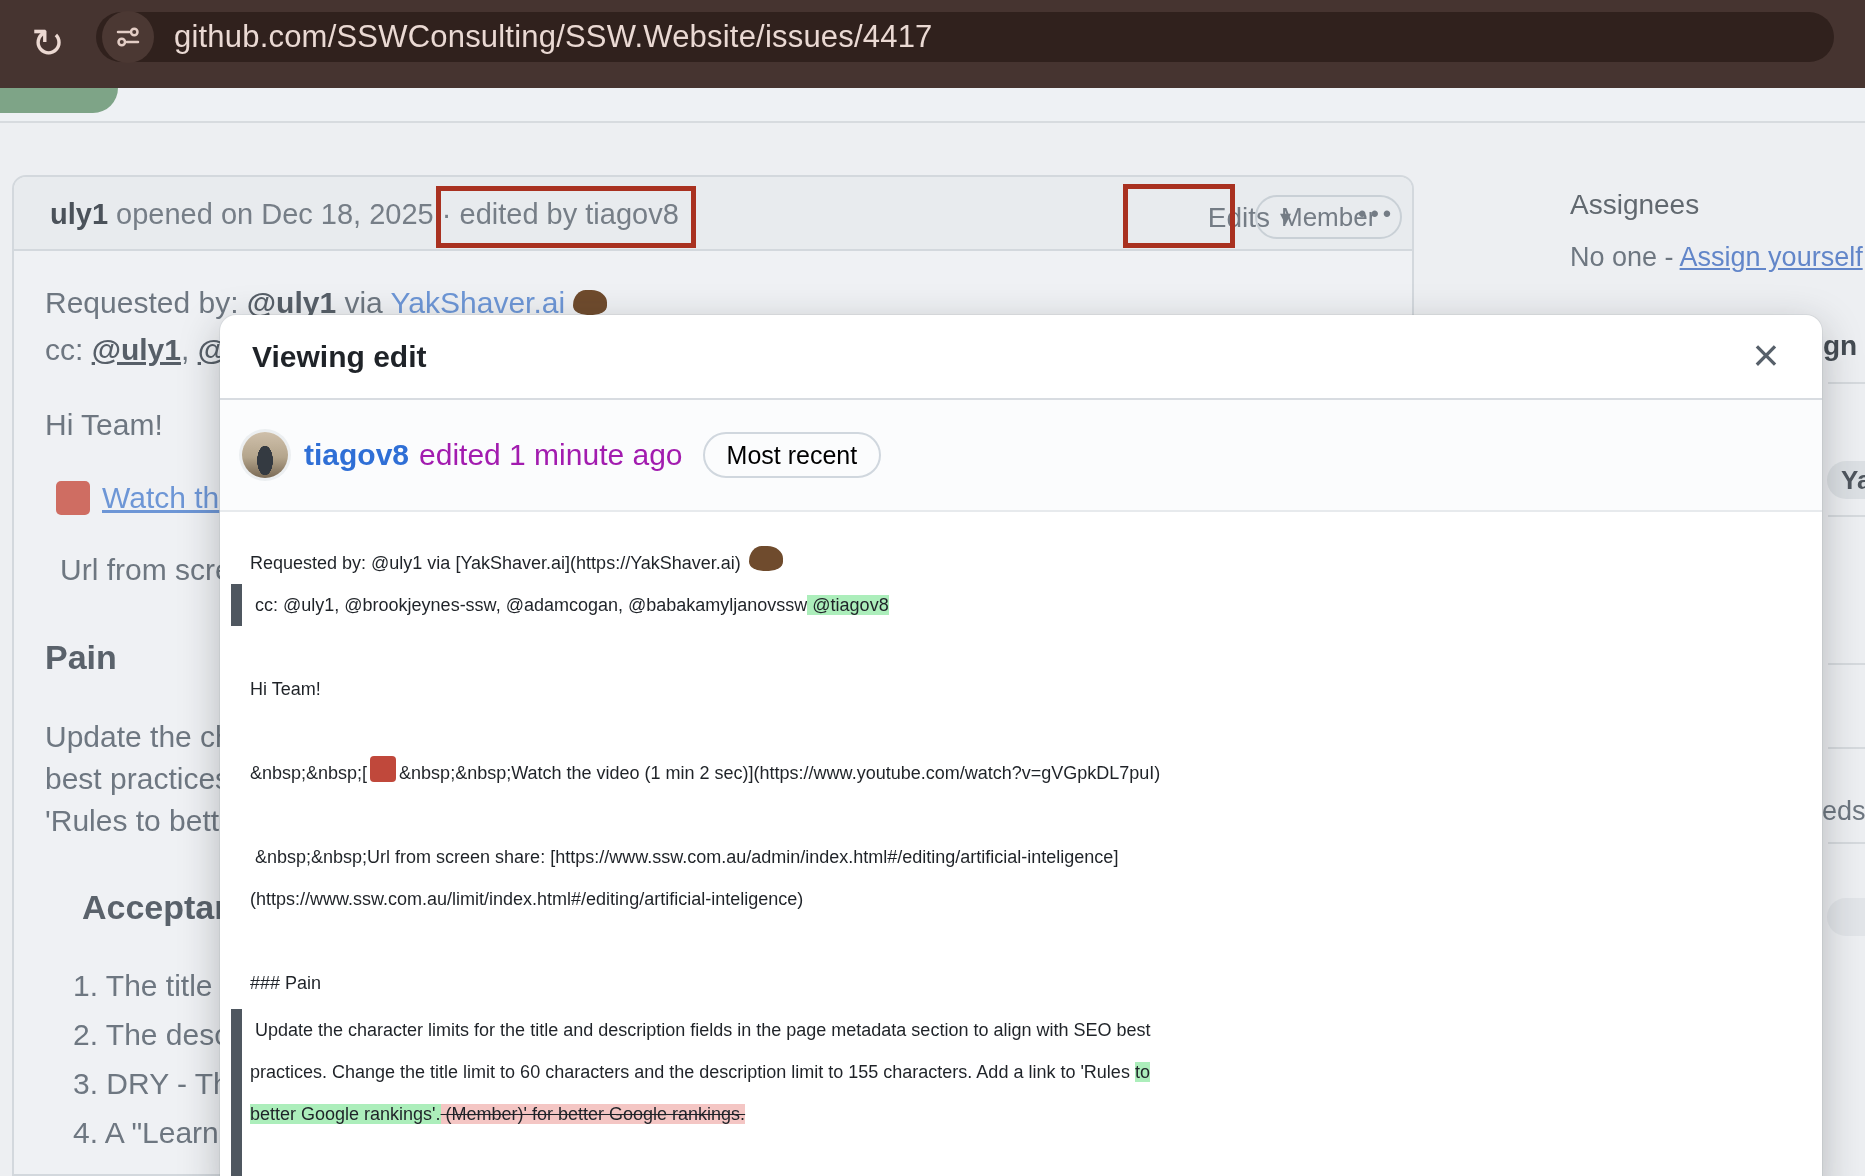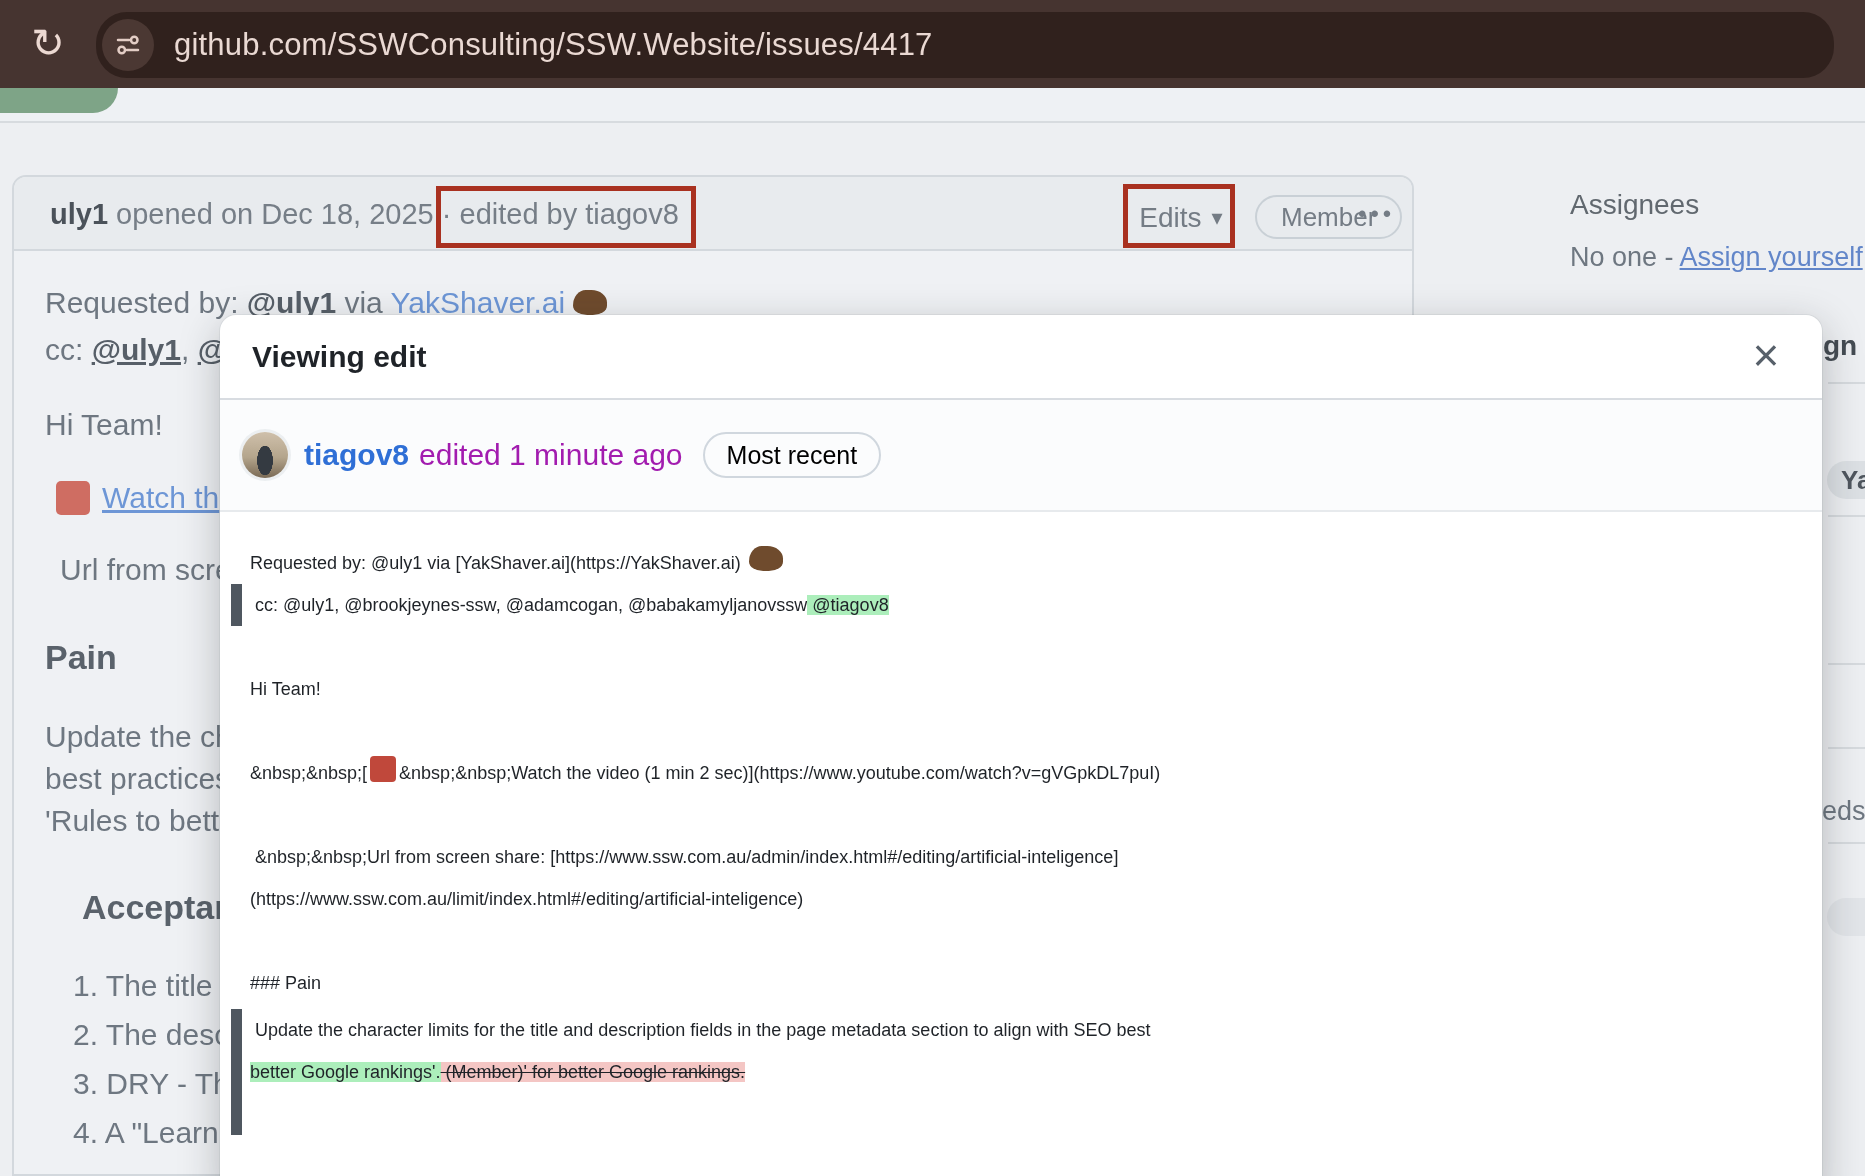--- a/index.html
+++ b/index.html
@@ -7,39 +7,39 @@
   .screen {
     position:relative; width:1865px; height:1176px; overflow:hidden;
     background:#edeff2;
     font-family:"Liberation Sans","DejaVu Sans",sans-serif;
     color:#6e7781;
   }
   
   .chrome { position:absolute; left:0; top:0; width:1865px; height:88px; background:#463430; z-index:3; }
   .reload { position:absolute; left:20px; top:10px; width:56px; height:66px;
     color:#ecd9d2; font-size:40px; display:flex; align-items:center; justify-content:center; cursor:pointer; }
-  .url-pill { position:absolute; left:96px; top:12px; width:1738px; height:66px; border-radius:31px;
+  .url-pill { position:absolute; left:96px; top:12px; width:1738px; height:50px; border-radius:31px;
     background:#30211d; display:flex; align-items:center; }
   .site-info { width:52px; height:52px; border-radius:50%; background:#4b3833; margin-left:6px;
     display:flex; align-items:center; justify-content:center; }
   .url-text { margin-left:20px; font-size:31px; color:#ead9d3; letter-spacing:0.2px; white-space:nowrap; }
   .green-sliver { position:absolute; left:0; top:88px; width:118px; height:25px;
     background:#7ea487; border-radius:0 0 26px 0; z-index:2; }
   .subbar { position:absolute; left:0; top:88px; width:1865px; height:35px;
     background:#eef1f4; border-bottom:2px solid #d7dbdf; z-index:1; }
   
   .card { position:absolute; left:12px; top:175px; width:1402px; height:1001px;
     background:#eff1f4; border:2px solid #d3d8dd; border-radius:14px 14px 0 0; }
   .card-header { position:relative; height:74px; background:#e8ebee;
     border-bottom:2px solid #d3d8dd; border-radius:12px 12px 0 0; }
   .header-line { position:absolute; left:36px; top:0; height:74px; display:flex; align-items:center;
     font-size:29px; color:#767e87; white-space:pre; }
   .author { font-weight:bold; color:#4b525a; }
-  .edits-btn { position:absolute; left:1111px; top:9px; width:112px; height:64px;
-    display:flex; align-items:center; justify-content:center; gap:10px;
+  .edits-btn { position:absolute; left:1165px; top:9px; width:112px; height:64px;
+    display:flex; align-items:center; justify-content:flex-end; gap:10px;
     color:#747c85; font-size:28px; cursor:pointer; }
   .caret { font-size:22px; }
   .member-pill { position:absolute; left:1241px; top:18px; height:44px; padding:0 24px;
     border:2px solid #c9d0d6; border-radius:22px; display:flex; align-items:center;
     color:#747c85; font-size:26px; }
   .kebab { position:absolute; left:1344px; top:14px; height:46px; display:flex; align-items:center;
     color:#747c85; font-size:24px; letter-spacing:4px; cursor:pointer; }
   .annot-box { position:absolute; border:5px solid #a93120; z-index:5; pointer-events:none; }
   .annot-edited { left:436px; top:186px; width:260px; height:62px; }
   .annot-edits { left:1123px; top:184px; width:112px; height:64px; }
@@ -191,19 +191,20 @@
         </div>
         <div class="diff-para">
           <div class="diff-line"><span> &amp;nbsp;&amp;nbsp;Url from screen share: [https://www.ssw.com.au/admin/index.html#/editing/artificial-inteligence]</span></div>
           <div class="diff-line"><span>(https://www.ssw.com.au/limit/index.html#/editing/artificial-inteligence)</span></div>
         </div>
         <div class="diff-para">
           <div class="diff-line"><span>### Pain</span></div>
         </div>
         <div class="diff-para tight">
           <div class="diff-line changed"><span> Update the character limits for the title and description fields in the page metadata section to align with SEO best</span></div>
+          <div class="diff-line changed"><span>practices. Change the title limit to 60 characters and the description limit to 155 characters. Add a link to 'Rules </span><span class="hl-add">to</span></div>
           <div class="diff-line changed"><span class="hl-add">better Google rankings'.</span><span class="hl-del"> (Member)' for better Google rankings.</span></div>
           <div class="diff-line changed"><span></span></div>
         </div>
       </div>
   </div>
 
 </div>
 
 </body></html>

